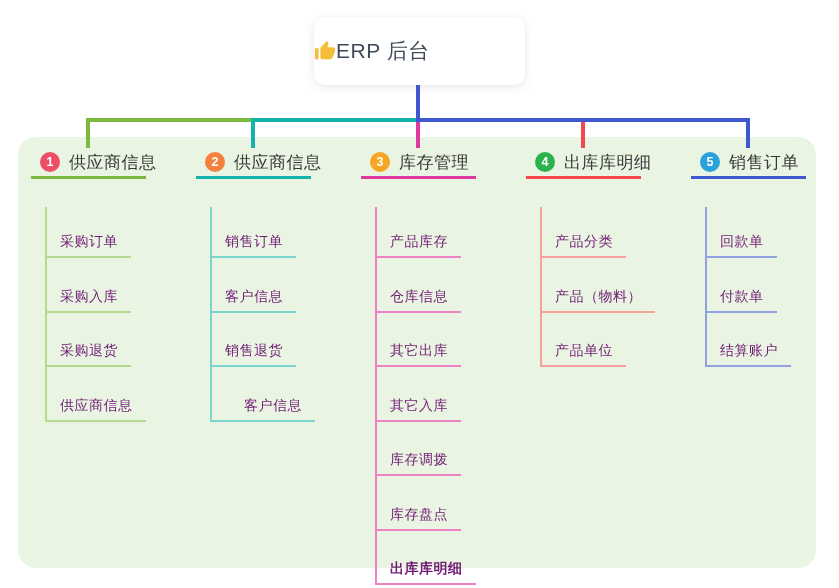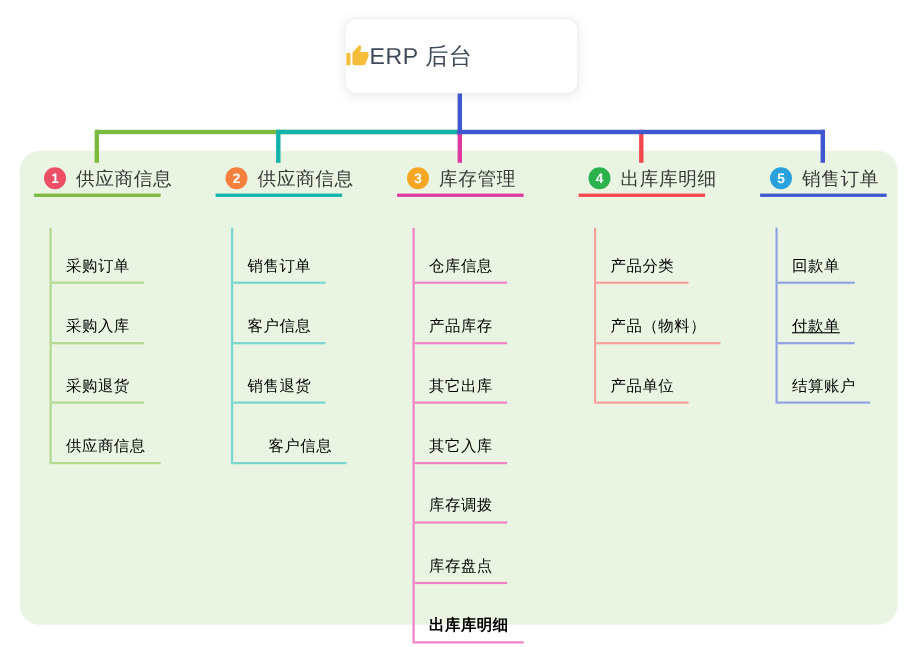--- a/index.html
+++ b/index.html
@@ -37,21 +37,21 @@
   .children{
     margin-left:14px;border-left:2px solid;padding:0;margin-top:31px;
     width:max-content;
   }
   .child-row{
     height:54.5px;display:flex;align-items:flex-end;
     padding:0 13px 5px 13px;border-bottom:2px solid;
     width:max-content;min-width:56px;box-sizing:border-box;
   }
   .child-row:first-child{height:51px;}
-  .child-label{font-size:14px;color:#000000;letter-spacing:.5px;white-space:nowrap;}
+  .child-label{font-size:14px;color:#701a75;letter-spacing:.5px;white-space:nowrap;}
 </style>
 </head>
 <body>
 
 <div id="canvas">
   <div id="panel"></div>
 
   <div id="root-node">
     <svg width="22" height="22" viewBox="0 0 24 24">
       <path id="thumb-path" d="M1 21h4V9H1v12zM23 10c0-1.1-.9-2-2-2h-6.31l.95-4.57.03-.32c0-.41-.17-.79-.44-1.06L14.17 1 7.59 7.59C7.22 7.95 7 8.45 7 9v10c0 1.1.9 2 2 2h9c.83 0 1.54-.5 1.84-1.22l3.02-7.05c.09-.23.14-.47.14-.73v-2z" fill="#f5bd3a"></path>
@@ -114,24 +114,24 @@
         </div>
       </div>
       <div class="branch" style="left: 361px;">
         <div class="branch-header">
           <span class="badge" style="background: rgb(246, 166, 34);">3</span>
           <span class="branch-label">库存管理</span>
         </div>
         <div class="header-underline" style="background: rgb(221, 57, 158);"></div>
         <div class="children" style="border-left-color: rgb(239, 130, 197);">
           <div class="child-row" style="border-bottom-color: rgb(239, 130, 197);">
-            <span class="child-label">仓库信息</span>
+            <span class="child-label">产品库存</span>
           </div>
           <div class="child-row" style="border-bottom-color: rgb(239, 130, 197);">
-            <span class="child-label">产品库存</span>
+            <span class="child-label">仓库信息</span>
           </div>
           <div class="child-row" style="border-bottom-color: rgb(239, 130, 197);">
             <span class="child-label">其它出库</span>
           </div>
           <div class="child-row" style="border-bottom-color: rgb(239, 130, 197);">
             <span class="child-label">其它入库</span>
           </div>
           <div class="child-row" style="border-bottom-color: rgb(239, 130, 197); text-align: right;">
             <span class="child-label">库存调拨</span>
           </div>
@@ -164,21 +164,21 @@
       <div class="branch" style="left: 691px;">
         <div class="branch-header">
           <span class="badge" style="background: rgb(42, 161, 220);">5</span>
           <span class="branch-label">销售订单</span>
         </div>
         <div class="header-underline" style="background: rgb(62, 88, 208);"></div>
         <div class="children" style="border-left-color: rgb(144, 162, 226);">
           <div class="child-row" style="border-bottom-color: rgb(144, 162, 226);">
             <span class="child-label">回款单</span>
           </div>
-          <div class="child-row" style="border-bottom-color: rgb(144, 162, 226); text-decoration: underline;">
+          <div class="child-row" style="border-bottom-color: rgb(144, 162, 226);">
             <span class="child-label">付款单</span>
           </div>
           <div class="child-row" style="border-bottom-color: rgb(144, 162, 226);">
             <span class="child-label">结算账户</span>
           </div>
         </div>
       </div>
     </div>
 </div>
 

